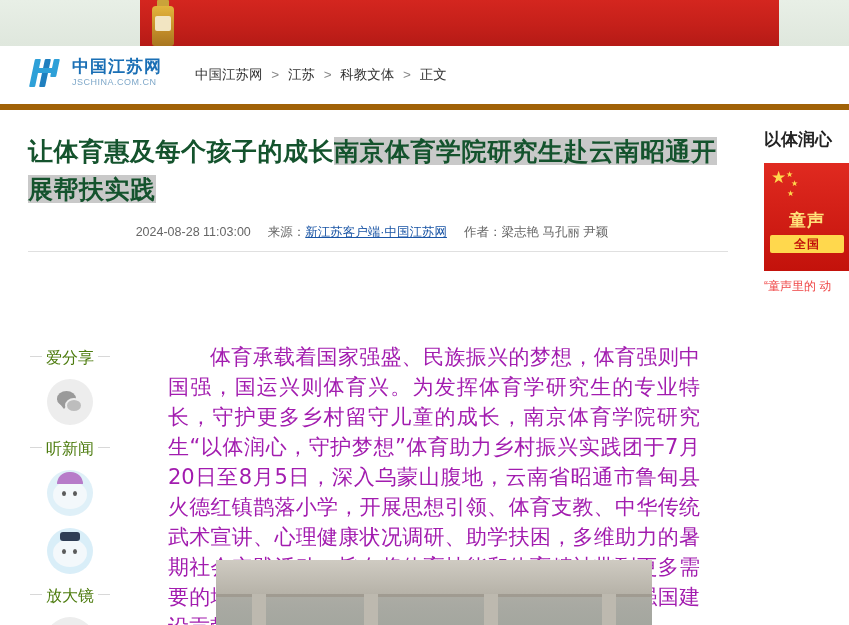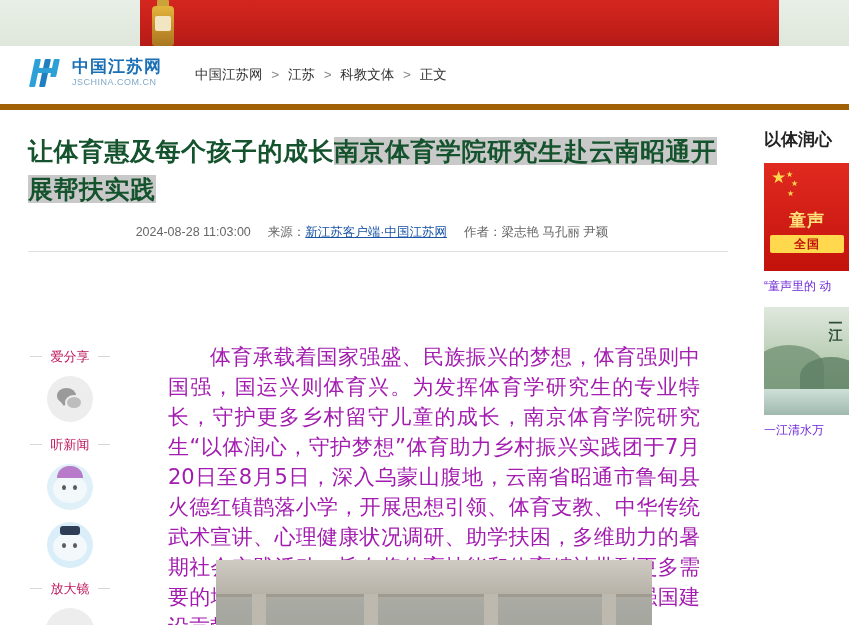--- a/index.html
+++ b/index.html
@@ -168,22 +168,22 @@
   }
 
   
   .tools {
     position: absolute;
     left: 30px; top: 238px;
     width: 80px;
     text-align: center;
   }
   .tools-title {
-    font-size: 13px;
-    color: #be185d;
+    font-size: 16px;
+    color: #4d7c0f;
     position: relative;
     margin-bottom: 10px;
   }
   .tools-title:before, .tools-title:after {
     content: "";
     position: absolute; top: 8px;
     width: 12px; height: 1px; background: #d8d8d8;
   }
   .tools-title:before { left: 0; }
   .tools-title:after { right: 0; }
@@ -335,21 +335,21 @@
     letter-spacing: 1px;
   }
   .sb-thumb.flag .band {
     position: absolute; left: 6px; right: 6px; top: 72px; height: 18px;
     background: #ffd84d; border-radius: 2px;
     color: #c3120b; font-size: 12px; font-weight: bold; text-align: center;
     line-height: 18px; letter-spacing: 1px;
   }
   .sb-caption {
     font-size: 12px;
-    color: #6d28d9;
+    color: #ef4444;
     line-height: 18px;
     margin-top: 6px;
     width: 86px;
     overflow: hidden;
   }
   .sb-thumb.scenic {
     background: linear-gradient(180deg,#dfe8dd 0%, #b9cdb4 48%, #93b08d 100%);
   }
   .sb-thumb.scenic .mount {
     position: absolute; left: -10px; bottom: 26px; width: 70px; height: 44px;
@@ -486,24 +486,15 @@
           <span class="star s2">★</span>
         <span class="star s3">★</span>
           <span class="star s4">★</span>
         <div class="txt">童声</div>
         <div class="band">全国</div>
       </div>
       <div class="sb-caption">“童声里的
 动</div>
     </div>
 
-    <div class="sb-card">
-      <div class="sb-thumb scenic">
-        <div class="mount"></div>
-        <div class="mount2"></div>
-        <div class="water"></div>
-        <div class="vtxt">一江</div>
-      </div>
-      <div class="sb-caption">一江清水万</div>
-    </div>
   </div>
 
 </div>
 
 </body></html>

